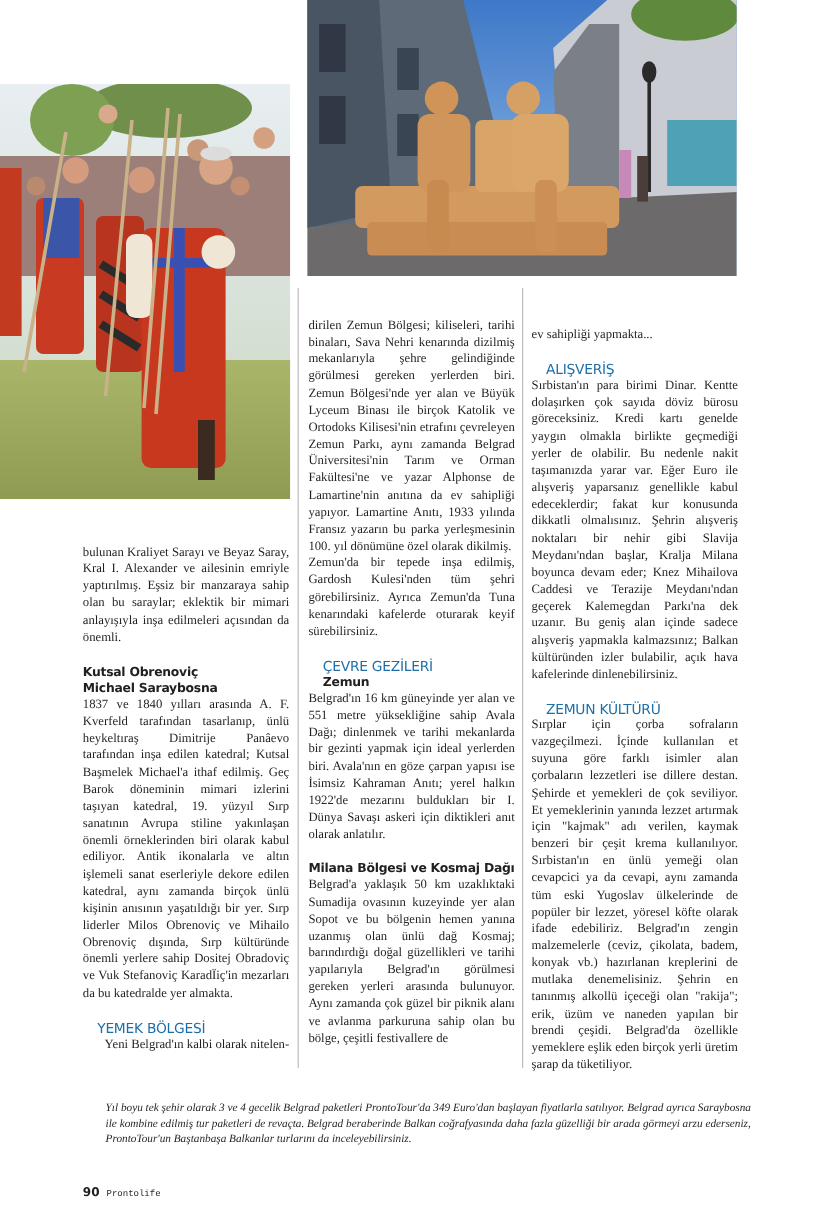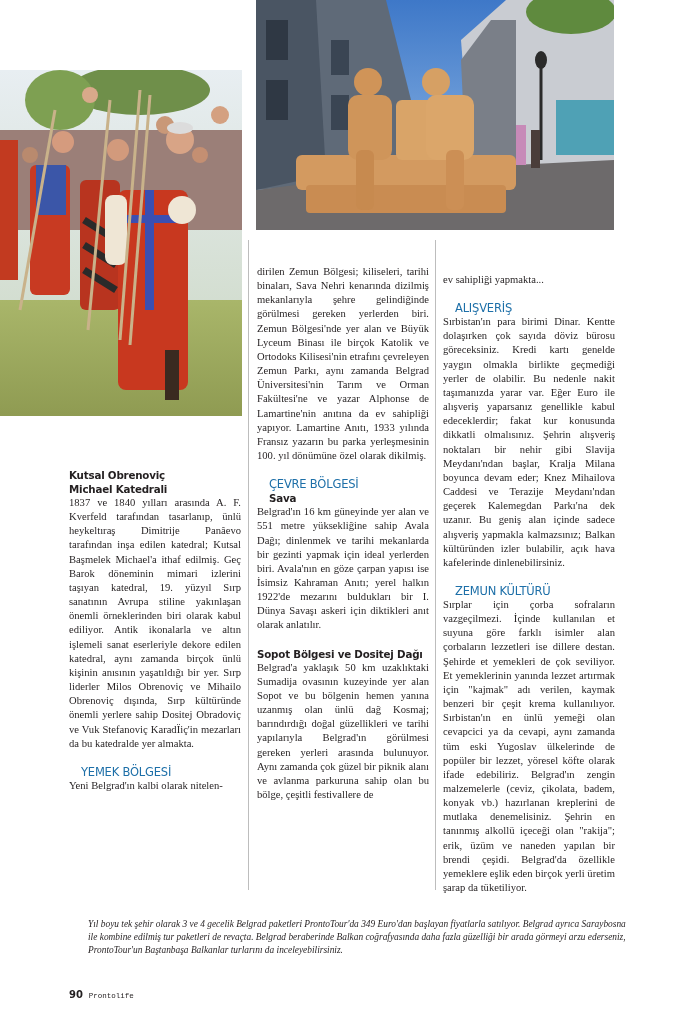--- a/index.html
+++ b/index.html
@@ -119,37 +119,39 @@
     <circle cx="180" cy="82" r="14" fill="#d6a064"></circle>
     <rect x="170" y="95" width="48" height="65" rx="10" fill="#dba66a"></rect>
     <rect x="190" y="150" width="18" height="60" rx="6" fill="#cc8f55"></rect>
   </svg>
 </div>
 
 <div class="divider" id="div1"></div>
 <div class="divider" id="div2"></div>
 
 <div class="col" id="col1">
+  <p>bulunan Kraliyet Sarayı ve Beyaz Saray, Kral I. Alexander ve ailesinin emriyle yaptırılmış. Eşsiz bir manzaraya sahip olan bu saraylar; eklektik bir mimari anlayışıyla inşa edilmeleri açısından da önemli.</p>
   <div class="gap"></div>
   <p class="h-sub">Kutsal Obrenoviç</p>
-  <p class="h-sub">Michael Katedrali</p>
+  <p class="h-sub">Michael Saraybosna</p>
   <p>1837 ve 1840 yılları arasında A. F. Kverfeld tarafından tasarlanıp, ünlü heykeltıraş Dimitrije Panâevo tarafından inşa edilen katedral; Kutsal Başmelek Michael'a ithaf edilmiş. Geç Barok döneminin mimari izlerini taşıyan katedral, 19. yüzyıl Sırp sanatının Avrupa stiline yakınlaşan önemli örneklerinden biri olarak kabul ediliyor. Antik ikonalarla ve altın işlemeli sanat eserleriyle dekore edilen katedral, aynı zamanda birçok ünlü kişinin anısının yaşatıldığı bir yer. Sırp liderler Milos Obrenoviç ve Mihailo Obrenoviç dışında, Sırp kültüründe önemli yerlere sahip Dositej Obradoviç ve Vuk Stefanoviç KaradÏiç'in mezarları da bu katedralde yer almakta.</p>
   <div class="gap"></div>
   <p class="h-blue">YEMEK BÖLGESİ</p>
-  <p style="text-align:left">Yeni Belgrad'ın kalbi olarak nitelen-</p>
+  <p style="text-align:right">Yeni Belgrad'ın kalbi olarak nitelen-</p>
 </div>
 
 <div class="col" id="col2">
   <p>dirilen Zemun Bölgesi; kiliseleri, tarihi binaları, Sava Nehri kenarında dizilmiş mekanlarıyla şehre gelindiğinde görülmesi gereken yerlerden biri. Zemun Bölgesi'nde yer alan ve Büyük Lyceum Binası ile birçok Katolik ve Ortodoks Kilisesi'nin etrafını çevreleyen Zemun Parkı, aynı zamanda Belgrad Üniversitesi'nin Tarım ve Orman Fakültesi'ne ve yazar Alphonse de Lamartine'nin anıtına da ev sahipliği yapıyor. Lamartine Anıtı, 1933 yılında Fransız yazarın bu parka yerleşmesinin 100. yıl dönümüne özel olarak dikilmiş.</p>
+  <p>Zemun'da bir tepede inşa edilmiş, Gardosh Kulesi'nden tüm şehri görebilirsiniz. Ayrıca Zemun'da Tuna kenarındaki kafelerde oturarak keyif sürebilirsiniz.</p>
   <div class="gap"></div>
-  <p class="h-blue">ÇEVRE BÖLGESİ</p>
-  <p class="h-sub indent">Sava</p>
+  <p class="h-blue">ÇEVRE GEZİLERİ</p>
+  <p class="h-sub indent">Zemun</p>
   <p>Belgrad'ın 16 km güneyinde yer alan ve 551 metre yüksekliğine sahip Avala Dağı; dinlenmek ve tarihi mekanlarda bir gezinti yapmak için ideal yerlerden biri. Avala'nın en göze çarpan yapısı ise İsimsiz Kahraman Anıtı; yerel halkın 1922'de mezarını buldukları bir I. Dünya Savaşı askeri için diktikleri anıt olarak anlatılır.</p>
   <div class="gap"></div>
-  <p class="h-sub">Sopot Bölgesi ve Dositej Dağı</p>
+  <p class="h-sub">Milana Bölgesi ve Kosmaj Dağı</p>
   <p>Belgrad'a yaklaşık 50 km uzaklıktaki Sumadija ovasının kuzeyinde yer alan Sopot ve bu bölgenin hemen yanına uzanmış olan ünlü dağ Kosmaj; barındırdığı doğal güzellikleri ve tarihi yapılarıyla Belgrad'ın görülmesi gereken yerleri arasında bulunuyor. Aynı zamanda çok güzel bir piknik alanı ve avlanma parkuruna sahip olan bu bölge, çeşitli festivallere de</p>
 </div>
 
 <div class="col" id="col3">
   <p>ev sahipliği yapmakta...</p>
   <div class="gap"></div>
   <p class="h-blue">ALIŞVERİŞ</p>
   <p>Sırbistan'ın para birimi Dinar. Kentte dolaşırken çok sayıda döviz bürosu göreceksiniz. Kredi kartı genelde yaygın olmakla birlikte geçmediği yerler de olabilir. Bu nedenle nakit taşımanızda yarar var. Eğer Euro ile alışveriş yaparsanız genellikle kabul edeceklerdir; fakat kur konusunda dikkatli olmalısınız. Şehrin alışveriş noktaları bir nehir gibi Slavija Meydanı'ndan başlar, Kralja Milana boyunca devam eder; Knez Mihailova Caddesi ve Terazije Meydanı'ndan geçerek Kalemegdan Parkı'na dek uzanır. Bu geniş alan içinde sadece alışveriş yapmakla kalmazsınız; Balkan kültüründen izler bulabilir, açık hava kafelerinde dinlenebilirsiniz.</p>
   <div class="gap"></div>
   <p class="h-blue">ZEMUN KÜLTÜRÜ</p>

